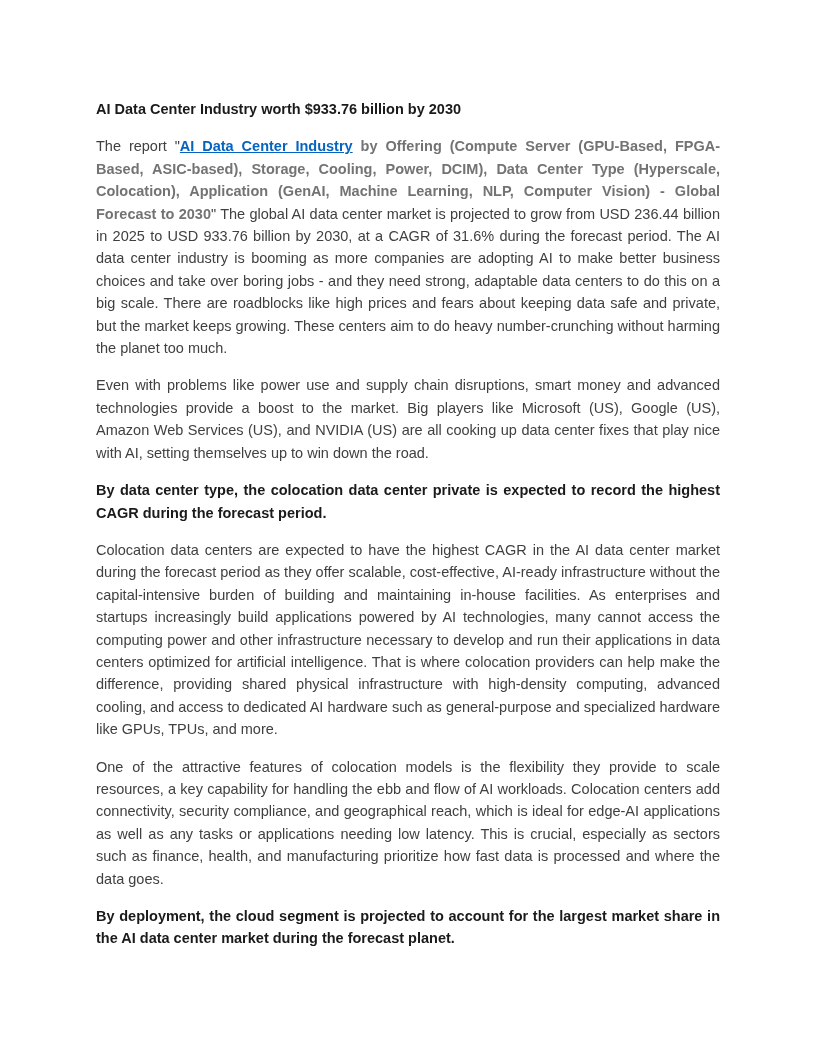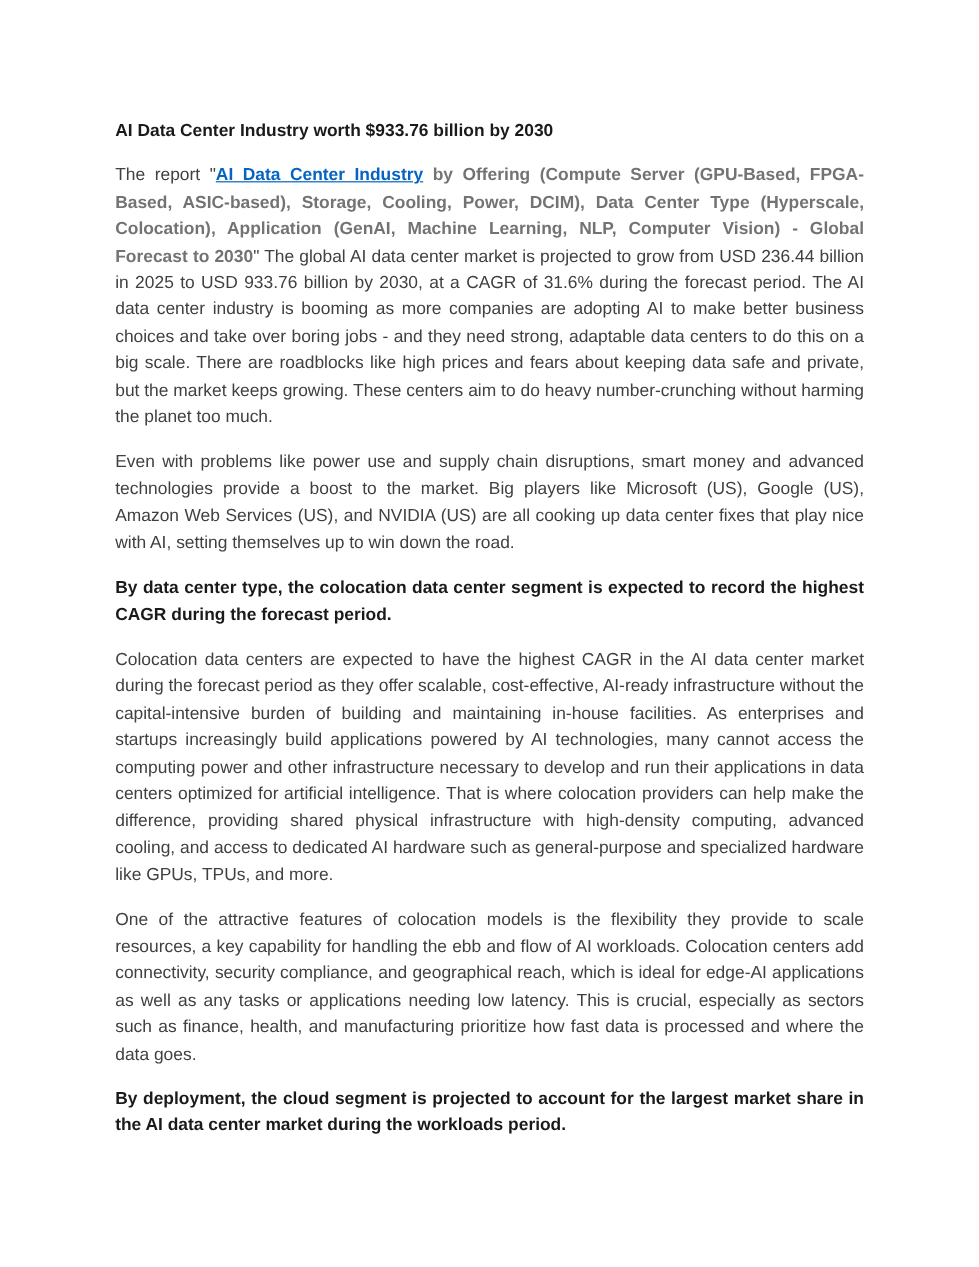--- a/index.html
+++ b/index.html
@@ -51,21 +51,21 @@
 <body>
 
 <div class="page">
 
   <p class="doc-title">AI Data Center Industry worth $933.76 billion by 2030</p>
 
   <p class="para"><span>The report "</span><a class="report-link" href="#">AI Data Center Industry</a><span class="b"> by Offering (Compute Server (GPU-Based, FPGA-Based, ASIC-based), Storage, Cooling, Power, DCIM), Data Center Type (Hyperscale, Colocation), Application (GenAI, Machine Learning, NLP, Computer Vision) - Global Forecast to 2030</span><span>" The global AI data center market is projected to grow from USD 236.44 billion in 2025 to USD 933.76 billion by 2030, at a CAGR of 31.6% during the forecast period. The AI data center industry is booming as more companies are adopting AI to make better business choices and take over boring jobs - and they need strong, adaptable data centers to do this on a big scale. There are roadblocks like high prices and fears about keeping data safe and private, but the market keeps growing. These centers aim to do heavy number-crunching without harming the planet too much.</span></p>
 
   <p class="para">Even with problems like power use and supply chain disruptions, smart money and advanced technologies provide a boost to the market. Big players like Microsoft (US), Google (US), Amazon Web Services (US), and NVIDIA (US) are all cooking up data center fixes that play nice with AI, setting themselves up to win down the road.</p>
 
-  <p class="section-heading">By data center type, the colocation data center segment is expected to record the highest CAGR during the forecast period.</p>
+  <p class="section-heading">By data center type, the colocation data center private is expected to record the highest CAGR during the forecast period.</p>
 
   <p class="para">Colocation data centers are expected to have the highest CAGR in the AI data center market during the forecast period as they offer scalable, cost-effective, AI-ready infrastructure without the capital-intensive burden of building and maintaining in-house facilities. As enterprises and startups increasingly build applications powered by AI technologies, many cannot access the computing power and other infrastructure necessary to develop and run their applications in data centers optimized for artificial intelligence. That is where colocation providers can help make the difference, providing shared physical infrastructure with high-density computing, advanced cooling, and access to dedicated AI hardware such as general-purpose and specialized hardware like GPUs, TPUs, and more.</p>
 
   <p class="para">One of the attractive features of colocation models is the flexibility they provide to scale resources, a key capability for handling the ebb and flow of AI workloads. Colocation centers add connectivity, security compliance, and geographical reach, which is ideal for edge-AI applications as well as any tasks or applications needing low latency. This is crucial, especially as sectors such as finance, health, and manufacturing prioritize how fast data is processed and where the data goes.</p>
 
-  <p class="section-heading">By deployment, the cloud segment is projected to account for the largest market share in the AI data center market during the workloads period.</p>
+  <p class="section-heading">By deployment, the cloud segment is projected to account for the largest market share in the AI data center market during the forecast planet.</p>
 
 </div>
 
 </body></html>

